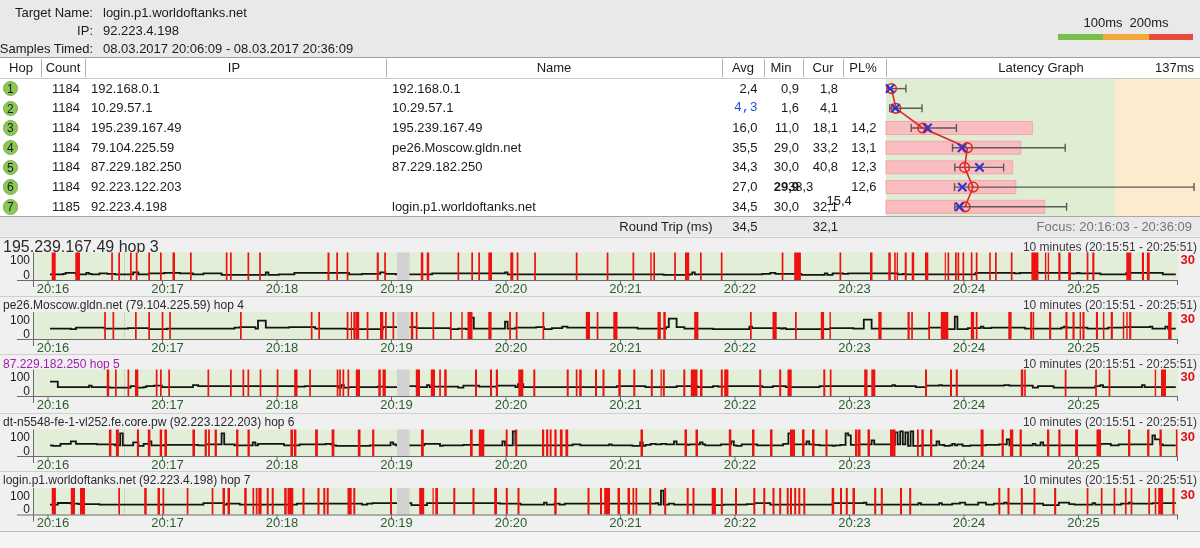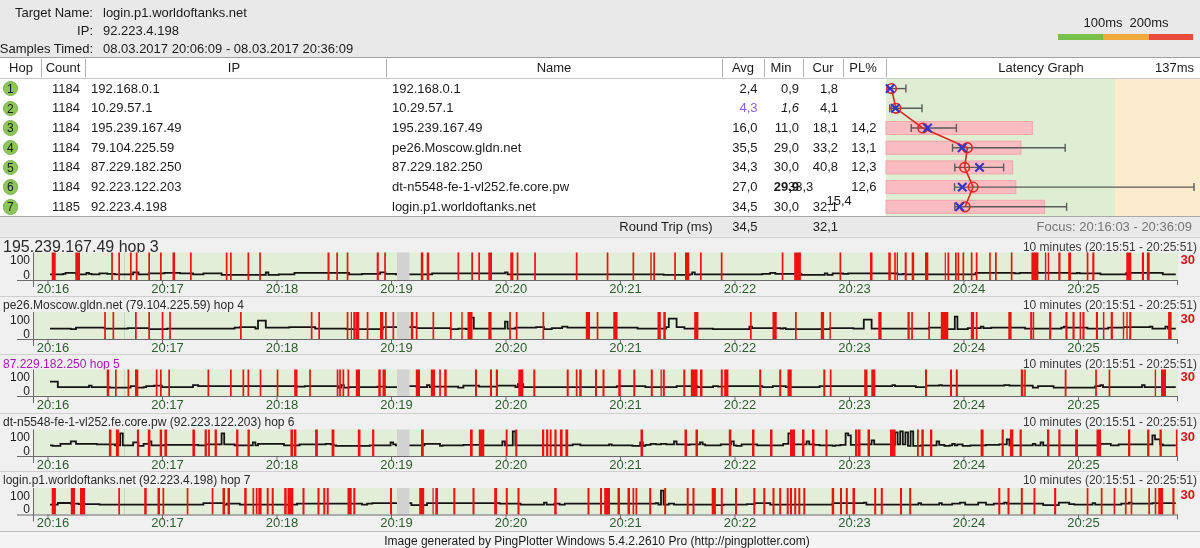--- a/index.html
+++ b/index.html
@@ -44,22 +44,22 @@
 <div style="position:absolute;font-size:13px;color:#1a1a1a;line-height:16px;top:80.6px;height:16px;white-space:nowrap;left:20px;width:60px;text-align:right;">1184</div>
 <div style="position:absolute;font-size:13px;color:#1a1a1a;line-height:16px;top:80.6px;height:16px;white-space:nowrap;left:91px;">192.168.0.1</div>
 <div style="position:absolute;font-size:13px;color:#1a1a1a;line-height:16px;top:80.6px;height:16px;white-space:nowrap;left:392px;">192.168.0.1</div>
 <div style="position:absolute;font-size:13px;color:#1a1a1a;line-height:16px;top:80.6px;height:16px;white-space:nowrap;left:707.5px;width:50px;text-align:right;">2,4</div>
 <div style="position:absolute;font-size:13px;color:#1a1a1a;line-height:16px;top:80.6px;height:16px;white-space:nowrap;left:749px;width:50px;text-align:right;">0,9</div>
 <div style="position:absolute;font-size:13px;color:#1a1a1a;line-height:16px;top:80.6px;height:16px;white-space:nowrap;left:788px;width:50px;text-align:right;">1,8</div>
 <div style="position:absolute;left:2.5px;top:100.5px;width:15.5px;height:15.5px;border-radius:50%;background:#8cc659;border:1px solid #7db14b;text-align:center;font-size:12px;line-height:15.5px;color:#1c1c1c;">2</div>
 <div style="position:absolute;font-size:13px;color:#1a1a1a;line-height:16px;top:100.3px;height:16px;white-space:nowrap;left:20px;width:60px;text-align:right;">1184</div>
 <div style="position:absolute;font-size:13px;color:#1a1a1a;line-height:16px;top:100.3px;height:16px;white-space:nowrap;left:91px;">10.29.57.1</div>
 <div style="position:absolute;font-size:13px;color:#1a1a1a;line-height:16px;top:100.3px;height:16px;white-space:nowrap;left:392px;">10.29.57.1</div>
-<div style="position:absolute;font-size:13px;color:#8b5cf6;line-height:16px;top:100.3px;height:16px;white-space:nowrap;left:707.5px;width:50px;text-align:right;">4,3</div>
-<div style="position:absolute;font-size:13px;color:#1a1a1a;line-height:16px;top:100.3px;height:16px;white-space:nowrap;left:749px;width:50px;text-align:right;font-style:italic;">1,6</div>
+<div style="position:absolute;font-size:13px;color:#1d4ed8;line-height:16px;top:100.3px;height:16px;white-space:nowrap;left:707.5px;width:50px;text-align:right;font-family:Liberation Mono, monospace;">4,3</div>
+<div style="position:absolute;font-size:13px;color:#1a1a1a;line-height:16px;top:100.3px;height:16px;white-space:nowrap;left:749px;width:50px;text-align:right;">1,6</div>
 <div style="position:absolute;font-size:13px;color:#1a1a1a;line-height:16px;top:100.3px;height:16px;white-space:nowrap;left:788px;width:50px;text-align:right;">4,1</div>
 <div style="position:absolute;left:2.5px;top:120.2px;width:15.5px;height:15.5px;border-radius:50%;background:#8cc659;border:1px solid #7db14b;text-align:center;font-size:12px;line-height:15.5px;color:#1c1c1c;">3</div>
 <div style="position:absolute;font-size:13px;color:#1a1a1a;line-height:16px;top:120.0px;height:16px;white-space:nowrap;left:20px;width:60px;text-align:right;">1184</div>
 <div style="position:absolute;font-size:13px;color:#1a1a1a;line-height:16px;top:120.0px;height:16px;white-space:nowrap;left:91px;">195.239.167.49</div>
 <div style="position:absolute;font-size:13px;color:#1a1a1a;line-height:16px;top:120.0px;height:16px;white-space:nowrap;left:392px;">195.239.167.49</div>
 <div style="position:absolute;font-size:13px;color:#1a1a1a;line-height:16px;top:120.0px;height:16px;white-space:nowrap;left:707.5px;width:50px;text-align:right;">16,0</div>
 <div style="position:absolute;font-size:13px;color:#1a1a1a;line-height:16px;top:120.0px;height:16px;white-space:nowrap;left:749px;width:50px;text-align:right;">11,0</div>
 <div style="position:absolute;font-size:13px;color:#1a1a1a;line-height:16px;top:120.0px;height:16px;white-space:nowrap;left:788px;width:50px;text-align:right;">18,1</div>
 <div style="position:absolute;font-size:13px;color:#1a1a1a;line-height:16px;top:120.0px;height:16px;white-space:nowrap;left:826.5px;width:50px;text-align:right;">14,2</div>
 <div style="position:absolute;left:2.5px;top:139.89999999999998px;width:15.5px;height:15.5px;border-radius:50%;background:#8cc659;border:1px solid #7db14b;text-align:center;font-size:12px;line-height:15.5px;color:#1c1c1c;">4</div>
@@ -74,21 +74,20 @@
 <div style="position:absolute;font-size:13px;color:#1a1a1a;line-height:16px;top:159.4px;height:16px;white-space:nowrap;left:20px;width:60px;text-align:right;">1184</div>
 <div style="position:absolute;font-size:13px;color:#1a1a1a;line-height:16px;top:159.4px;height:16px;white-space:nowrap;left:91px;">87.229.182.250</div>
 <div style="position:absolute;font-size:13px;color:#1a1a1a;line-height:16px;top:159.4px;height:16px;white-space:nowrap;left:392px;">87.229.182.250</div>
 <div style="position:absolute;font-size:13px;color:#1a1a1a;line-height:16px;top:159.4px;height:16px;white-space:nowrap;left:707.5px;width:50px;text-align:right;">34,3</div>
 <div style="position:absolute;font-size:13px;color:#1a1a1a;line-height:16px;top:159.4px;height:16px;white-space:nowrap;left:749px;width:50px;text-align:right;">30,0</div>
 <div style="position:absolute;font-size:13px;color:#1a1a1a;line-height:16px;top:159.4px;height:16px;white-space:nowrap;left:788px;width:50px;text-align:right;">40,8</div>
 <div style="position:absolute;font-size:13px;color:#1a1a1a;line-height:16px;top:159.4px;height:16px;white-space:nowrap;left:826.5px;width:50px;text-align:right;">12,3</div>
 <div style="position:absolute;left:2.5px;top:179.29999999999998px;width:15.5px;height:15.5px;border-radius:50%;background:#8cc659;border:1px solid #7db14b;text-align:center;font-size:12px;line-height:15.5px;color:#1c1c1c;">6</div>
 <div style="position:absolute;font-size:13px;color:#1a1a1a;line-height:16px;top:179.1px;height:16px;white-space:nowrap;left:20px;width:60px;text-align:right;">1184</div>
 <div style="position:absolute;font-size:13px;color:#1a1a1a;line-height:16px;top:179.1px;height:16px;white-space:nowrap;left:91px;">92.223.122.203</div>
-<div style="position:absolute;font-size:13px;color:#1a1a1a;line-height:16px;top:179.1px;height:16px;white-space:nowrap;left:392px;">dt-n5548-fe-1-vl252.fe.core.pw</div>
 <div style="position:absolute;font-size:13px;color:#1a1a1a;line-height:16px;top:179.1px;height:16px;white-space:nowrap;left:707.5px;width:50px;text-align:right;">27,0</div>
 <div style="position:absolute;font-size:13px;color:#1a1a1a;line-height:16px;top:179.1px;height:16px;white-space:nowrap;left:749px;width:50px;text-align:right;font-weight:bold;">29,9</div>
 <div style="position:absolute;font-size:13px;color:#1a1a1a;line-height:16px;top:179.1px;height:16px;white-space:nowrap;left:788px;width:50px;text-align:left;">33,3</div>
 <div style="position:absolute;font-size:13px;color:#1a1a1a;line-height:16px;top:179.1px;height:16px;white-space:nowrap;left:826.5px;width:50px;text-align:right;">12,6</div>
 <div style="position:absolute;left:2.5px;top:199.0px;width:15.5px;height:15.5px;border-radius:50%;background:#8cc659;border:1px solid #7db14b;text-align:center;font-size:12px;line-height:15.5px;color:#1c1c1c;">7</div>
 <div style="position:absolute;font-size:13px;color:#1a1a1a;line-height:16px;top:198.8px;height:16px;white-space:nowrap;left:20px;width:60px;text-align:right;">1185</div>
 <div style="position:absolute;font-size:13px;color:#1a1a1a;line-height:16px;top:198.8px;height:16px;white-space:nowrap;left:91px;">92.223.4.198</div>
 <div style="position:absolute;font-size:13px;color:#1a1a1a;line-height:16px;top:198.8px;height:16px;white-space:nowrap;left:392px;">login.p1.worldoftanks.net</div>
 <div style="position:absolute;font-size:13px;color:#1a1a1a;line-height:16px;top:198.8px;height:16px;white-space:nowrap;left:707.5px;width:50px;text-align:right;">34,5</div>
 <div style="position:absolute;font-size:13px;color:#1a1a1a;line-height:16px;top:198.8px;height:16px;white-space:nowrap;left:749px;width:50px;text-align:right;">30,0</div>
@@ -641,13 +640,12 @@
       <text x="396.5" y="55.0" font-size="13" fill="#2a5f2a" text-anchor="middle">20:19</text>
       <text x="511.0" y="55.0" font-size="13" fill="#2a5f2a" text-anchor="middle">20:20</text>
       <text x="625.5" y="55.0" font-size="13" fill="#2a5f2a" text-anchor="middle">20:21</text>
       <text x="740.0" y="55.0" font-size="13" fill="#2a5f2a" text-anchor="middle">20:22</text>
       <text x="854.5" y="55.0" font-size="13" fill="#2a5f2a" text-anchor="middle">20:23</text>
       <text x="969.0" y="55.0" font-size="13" fill="#2a5f2a" text-anchor="middle">20:24</text>
       <text x="1083.5" y="55.0" font-size="13" fill="#2a5f2a" text-anchor="middle">20:25</text>
     </svg>
 <div style="position:absolute;left:0px;top:531px;width:1200px;height:1px;background:#bcbcbc;"></div>
 <div style="position:absolute;left:0px;top:532px;width:1200px;height:16px;background:#f4f4f4;"></div>
-<div style="position:absolute;font-size:12px;color:#1a1a1a;line-height:16px;top:532.5px;height:16px;white-space:nowrap;left:247.0px;width:700px;text-align:center;">Image generated by PingPlotter Windows 5.4.2.2610 Pro (http://pingplotter.com)</div>
 </div>
 </body></html>

